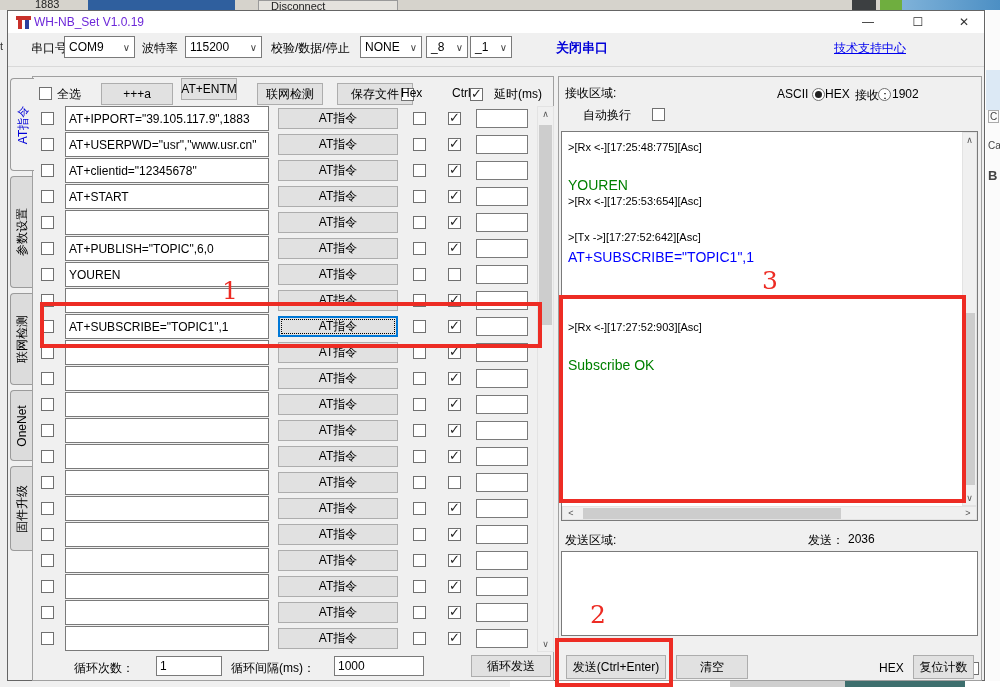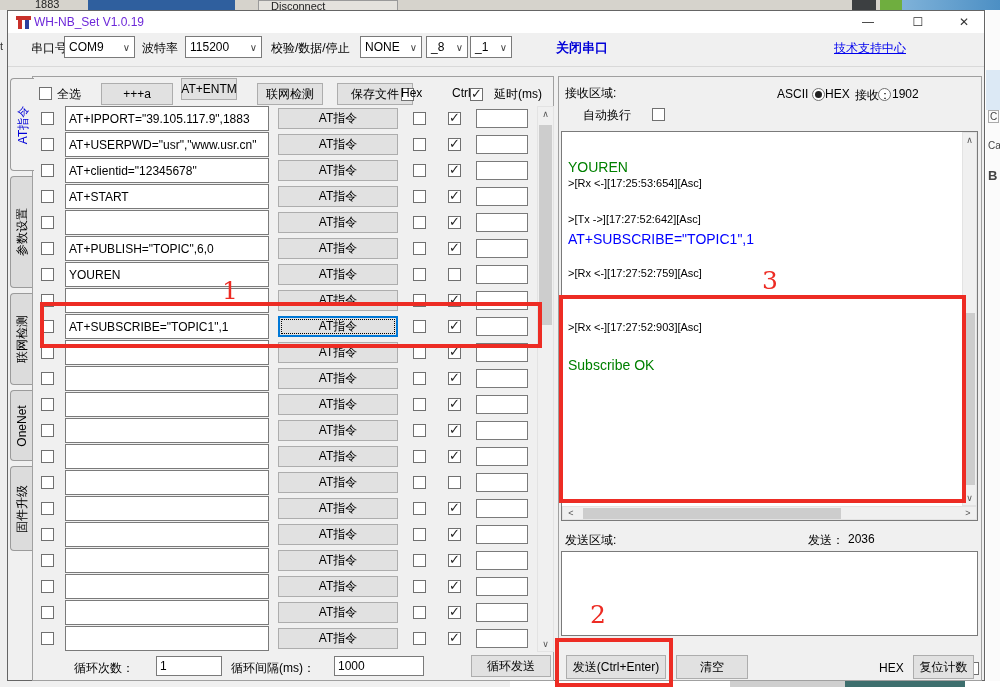--- a/index.html
+++ b/index.html
@@ -371,28 +371,28 @@
   <span class="abs radio" style="left:800px;top:76px"></span>
   <span class="abs lbl" style="left:817px;top:76px">HEX</span>
   <span class="abs lbl" style="left:847px;top:76px">接收：</span>
   <span class="abs lbl" style="left:884px;top:76px">1902</span>
   <span class="abs cb" style="left:557px;top:96px"></span>
   <span class="abs lbl" style="left:575px;top:96px">自动换行</span>
 
   
   <div class="abs" style="left:553px;top:120px;width:417px;height:390px;background:#fff;border:1px solid #7a7a7a;box-sizing:border-box"></div>
   <div class="abs" id="rx-lines" style="left:560px;top:130px;width:390px;height:360px;overflow:hidden">
+      <div class="ln ln-meta">&gt;[Rx &lt;-][17:25:48:775][Asc]</div>
       <div class="ln ln-blank"> </div>
       <div class="ln ln-green">YOUREN</div>
       <div class="ln ln-meta">&gt;[Rx &lt;-][17:25:53:654][Asc]</div>
       <div class="ln ln-blank"> </div>
       <div class="ln ln-meta">&gt;[Tx -&gt;][17:27:52:642][Asc]</div>
       <div class="ln ln-blue">AT+SUBSCRIBE="TOPIC1",1</div>
       <div class="ln ln-blank"> </div>
-      <div class="ln ln-meta">&gt;[Rx &lt;-][17:27:52:759][Asc]</div>
       <div class="ln ln-blank"> </div>
       <div class="ln ln-blank"> </div>
       <div class="ln ln-meta">&gt;[Rx &lt;-][17:27:52:903][Asc]</div>
       <div class="ln ln-blank"> </div>
       <div class="ln ln-green">Subscribe OK</div>
     </div>
   <div class="abs sbar" style="left:954px;top:121px;width:15px;height:374px">
     <span class="sarrow" style="left:0;top:2px;width:13px">∧</span>
     <span class="sthumb" style="left:1px;top:180px;width:11px;height:172px"></span>
     <span class="sarrow" style="left:0;bottom:2px;width:13px">∨</span>

